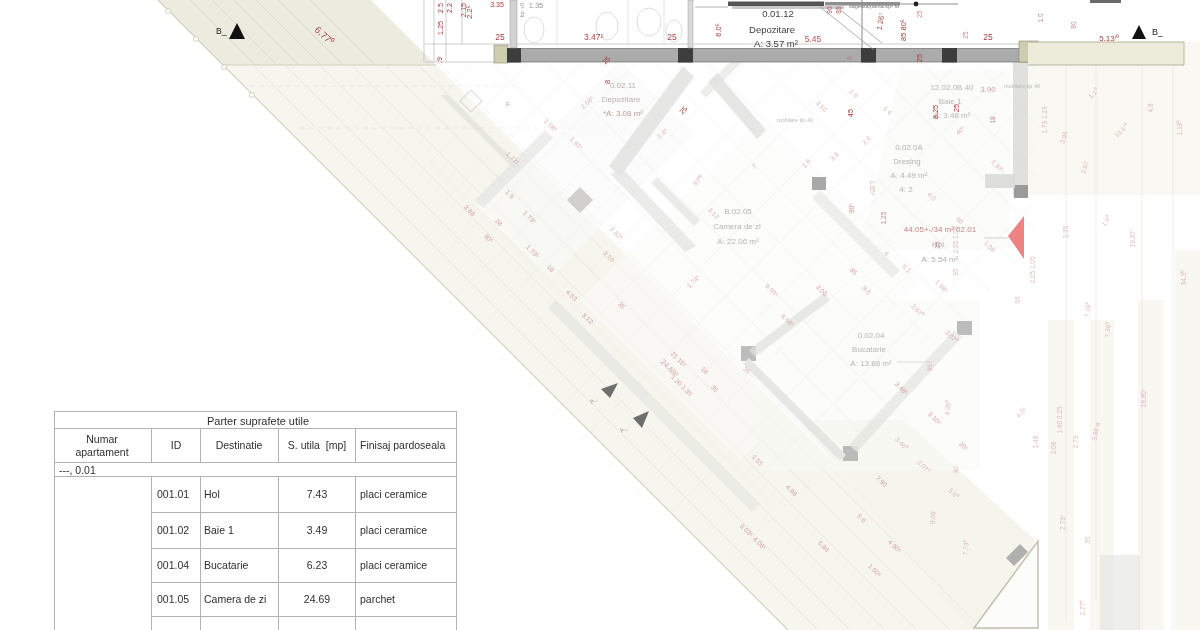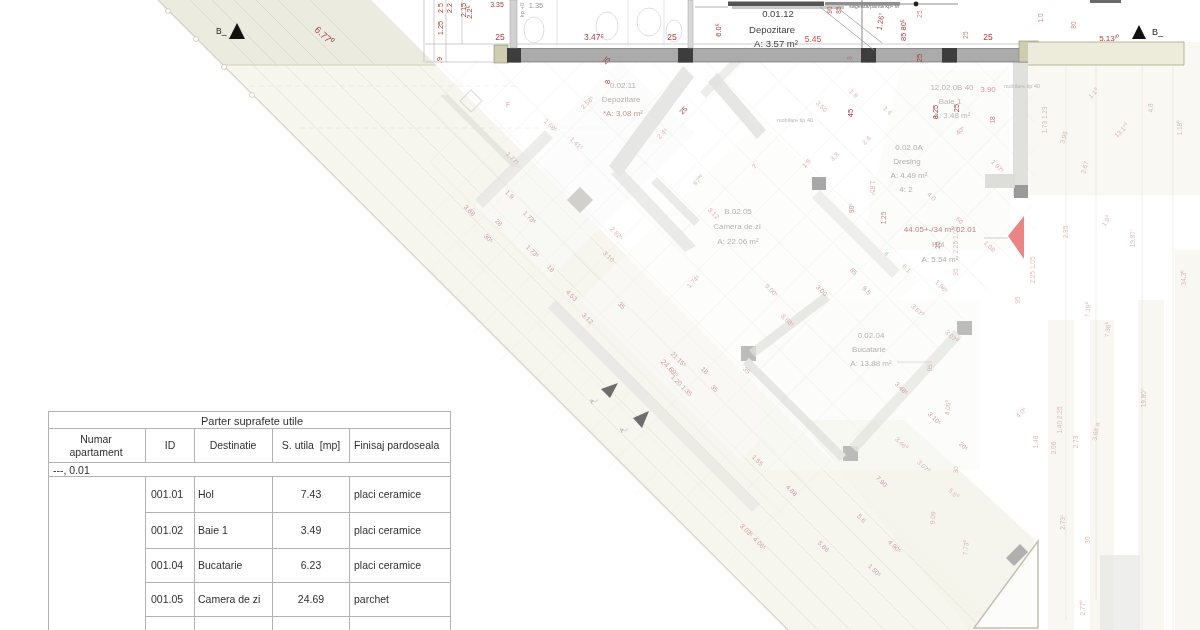--- a/index.html
+++ b/index.html
@@ -436,21 +436,21 @@
     <text x="852" y="58" transform="rotate(-90 852 58)">8</text>
     <text x="995" y="120" transform="rotate(-90 995 120)">18</text>
     <text x="886" y="218" transform="rotate(-90 886 218)">1.25</text>
     <text x="940" y="245" transform="rotate(-90 940 245)">25</text>
     <text x="854" y="208" font-size="6.5" transform="rotate(-90 854 208)">90⁵</text>
   </g>
 
   <text x="622" y="433" font-size="6" fill="#9a9a9a" transform="rotate(-45 622 433)">A_</text>
 </svg>
 
-<div style="position:absolute;left:48px;top:411px;width:404px;height:219px;">
+<div style="position:absolute;left:54px;top:411px;width:404px;height:219px;">
 <svg width="404" height="219" viewBox="0 0 404 219" font-family="Liberation Sans, sans-serif">
   <g stroke="#b2b2b2" stroke-width="1" fill="none" shape-rendering="crispEdges">
 
     <polyline points="0.5,218.5 0.5,0.5 402.5,0.5 402.5,218.5"></polyline>
     <line x1="0.5" y1="17.5" x2="402.5" y2="17.5"></line>
     <line x1="0.5" y1="51.5" x2="402.5" y2="51.5"></line>
     <line x1="0.5" y1="65.5" x2="402.5" y2="65.5"></line>
 
     <line x1="97.5" y1="17.5" x2="97.5" y2="51.5"></line>
     <line x1="146.5" y1="17.5" x2="146.5" y2="51.5"></line>

